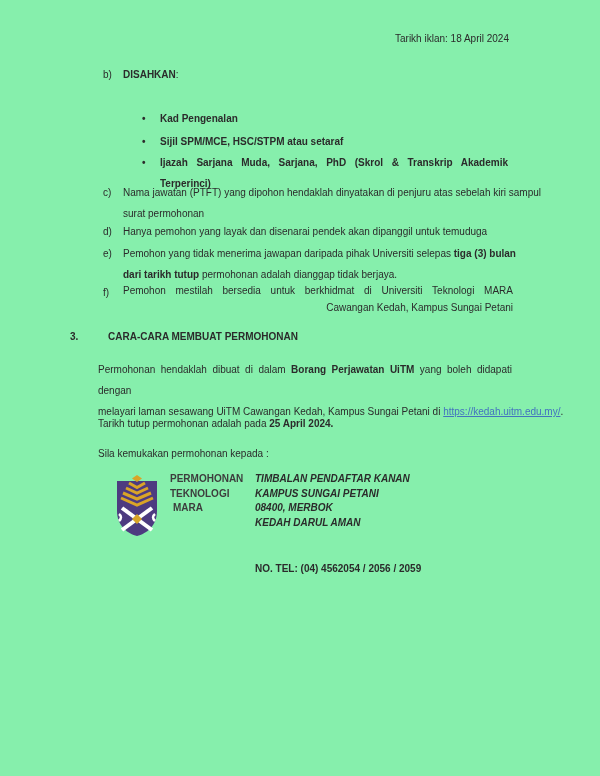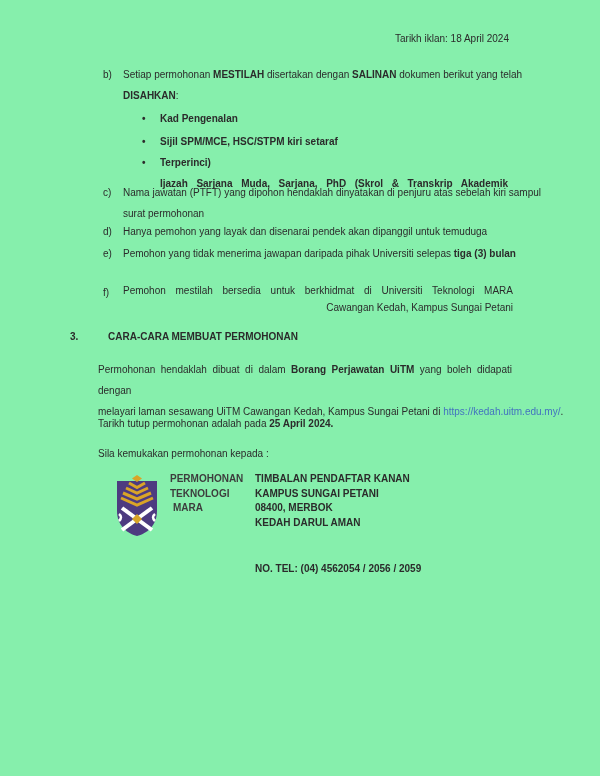--- a/index.html
+++ b/index.html
@@ -21,58 +21,57 @@
   .item .text{flex:none;}
   .w394{width:394px;}
   .w414{width:414px;}
   .tight .line{line-height:17px;text-align:right;}
   .bullet{display:flex;left:142px;}
   .bullet .dot{width:18px;flex:none;font-weight:bold;line-height:21px;}
   .bullet .btxt{width:348px;flex:none;font-weight:bold;}
   .heading{display:flex;font-weight:bold;}
   .heading .num{width:38px;flex:none;}
   .date{top:33px;left:395px;}
-  .link{color:#4373bf;cursor:pointer;}
+  .link{color:#4373bf;text-decoration:underline;cursor:pointer;}
   .orgname{line-height:14.5px;font-weight:bold;color:#3d3d3d;}
   .orgname .l3{padding-left:3px;}
   .address{line-height:14.5px;font-weight:bold;}
   .tel{font-weight:bold;}
 </style>
 </head>
 <body>
 
 <div class="page">
 
   <div class="abs date">Tarikh iklan: 18 April 2024</div>
 
   <div class="abs item" style="top:64px;left:103px;">
     <span class="label">b)</span>
     <div class="text w394">
-      <div class="line"><span>Setiap permohonan </span><span class="b">MESTILAH</span><span> disertakan dengan </span><span class="b">SALINAN</span><span> dokumen berikut yang telah</span></div>
       <div class="line"><span class="b">DISAHKAN</span><span>:</span></div>
     </div>
   </div>
 
   <div class="abs bullet" style="top:108px;">
     <span class="dot">•</span>
     <div class="btxt">
         <div class="line">Kad Pengenalan</div>
       </div>
   </div>
   <div class="abs bullet" style="top:131px;">
     <span class="dot">•</span>
     <div class="btxt">
-        <div class="line">Sijil SPM/MCE, HSC/STPM kiri setaraf</div>
+        <div class="line">Sijil SPM/MCE, HSC/STPM atau setaraf</div>
       </div>
   </div>
   <div class="abs bullet" style="top:152px;">
     <span class="dot">•</span>
     <div class="btxt">
+      <div class="line jl">Ijazah Sarjana Muda, Sarjana, PhD (Skrol &amp; Transkrip Akademik</div>
       <div class="line">Terperinci)</div>
-      <div class="line jl">Ijazah Sarjana Muda, Sarjana, PhD (Skrol &amp; Transkrip Akademik</div>
     </div>
   </div>
 
   <div class="abs item" style="top:182px;left:103px;">
     <span class="label">c)</span>
     <div class="text w394">
       <div class="line">Nama jawatan (PTFT)  yang dipohon hendaklah dinyatakan di penjuru atas sebelah kiri sampul</div>
       <div class="line">surat permohonan</div>
     </div>
   </div>
@@ -81,20 +80,21 @@
     <span class="label">d)</span>
     <div class="text w394">
       <div class="line">Hanya pemohon yang layak dan disenarai pendek akan dipanggil untuk temuduga</div>
     </div>
   </div>
 
   <div class="abs item" style="top:243px;left:103px;">
     <span class="label">e)</span>
     <div class="text w394">
       <div class="line"><span>Pemohon yang tidak menerima jawapan daripada pihak Universiti selepas </span><span class="b">tiga (3)  bulan</span></div>
+      <div class="line"><span class="b">dari tarikh tutup</span><span> permohonan adalah dianggap tidak berjaya.</span></div>
     </div>
   </div>
 
   <div class="abs item tight" style="top:282px;left:103px;">
     <span class="label">f)</span>
     <div class="text" style="width:390px;">
       <div class="line jl">Pemohon mestilah bersedia untuk berkhidmat di Universiti Teknologi MARA</div>
       <div class="line">Cawangan Kedah, Kampus Sungai Petani</div>
     </div>
   </div>
@@ -133,21 +133,21 @@
       <polygon points="24,41 29,46 24,51 19,46" fill="#d9a427"></polygon>
     </svg>
   </div>
 
   <div class="abs orgname" style="top:472px;left:170px;">
     <div>PERMOHONAN</div>
     <div>TEKNOLOGI</div>
     <div class="l3">MARA</div>
   </div>
 
-  <div class="abs address" style="top:472px;left:255px;">
+  <div class="abs address" style="top:472px;left:255px;font-style:italic;">
     <div>TIMBALAN PENDAFTAR KANAN</div>
     <div>KAMPUS SUNGAI PETANI</div>
     <div>08400, MERBOK</div>
     <div>KEDAH DARUL AMAN</div>
   </div>
 
   <div class="abs tel" style="top:563px;left:255px;text-align:right;">NO. TEL: (04) 4562054 / 2056 / 2059</div>
 
 </div>
 

